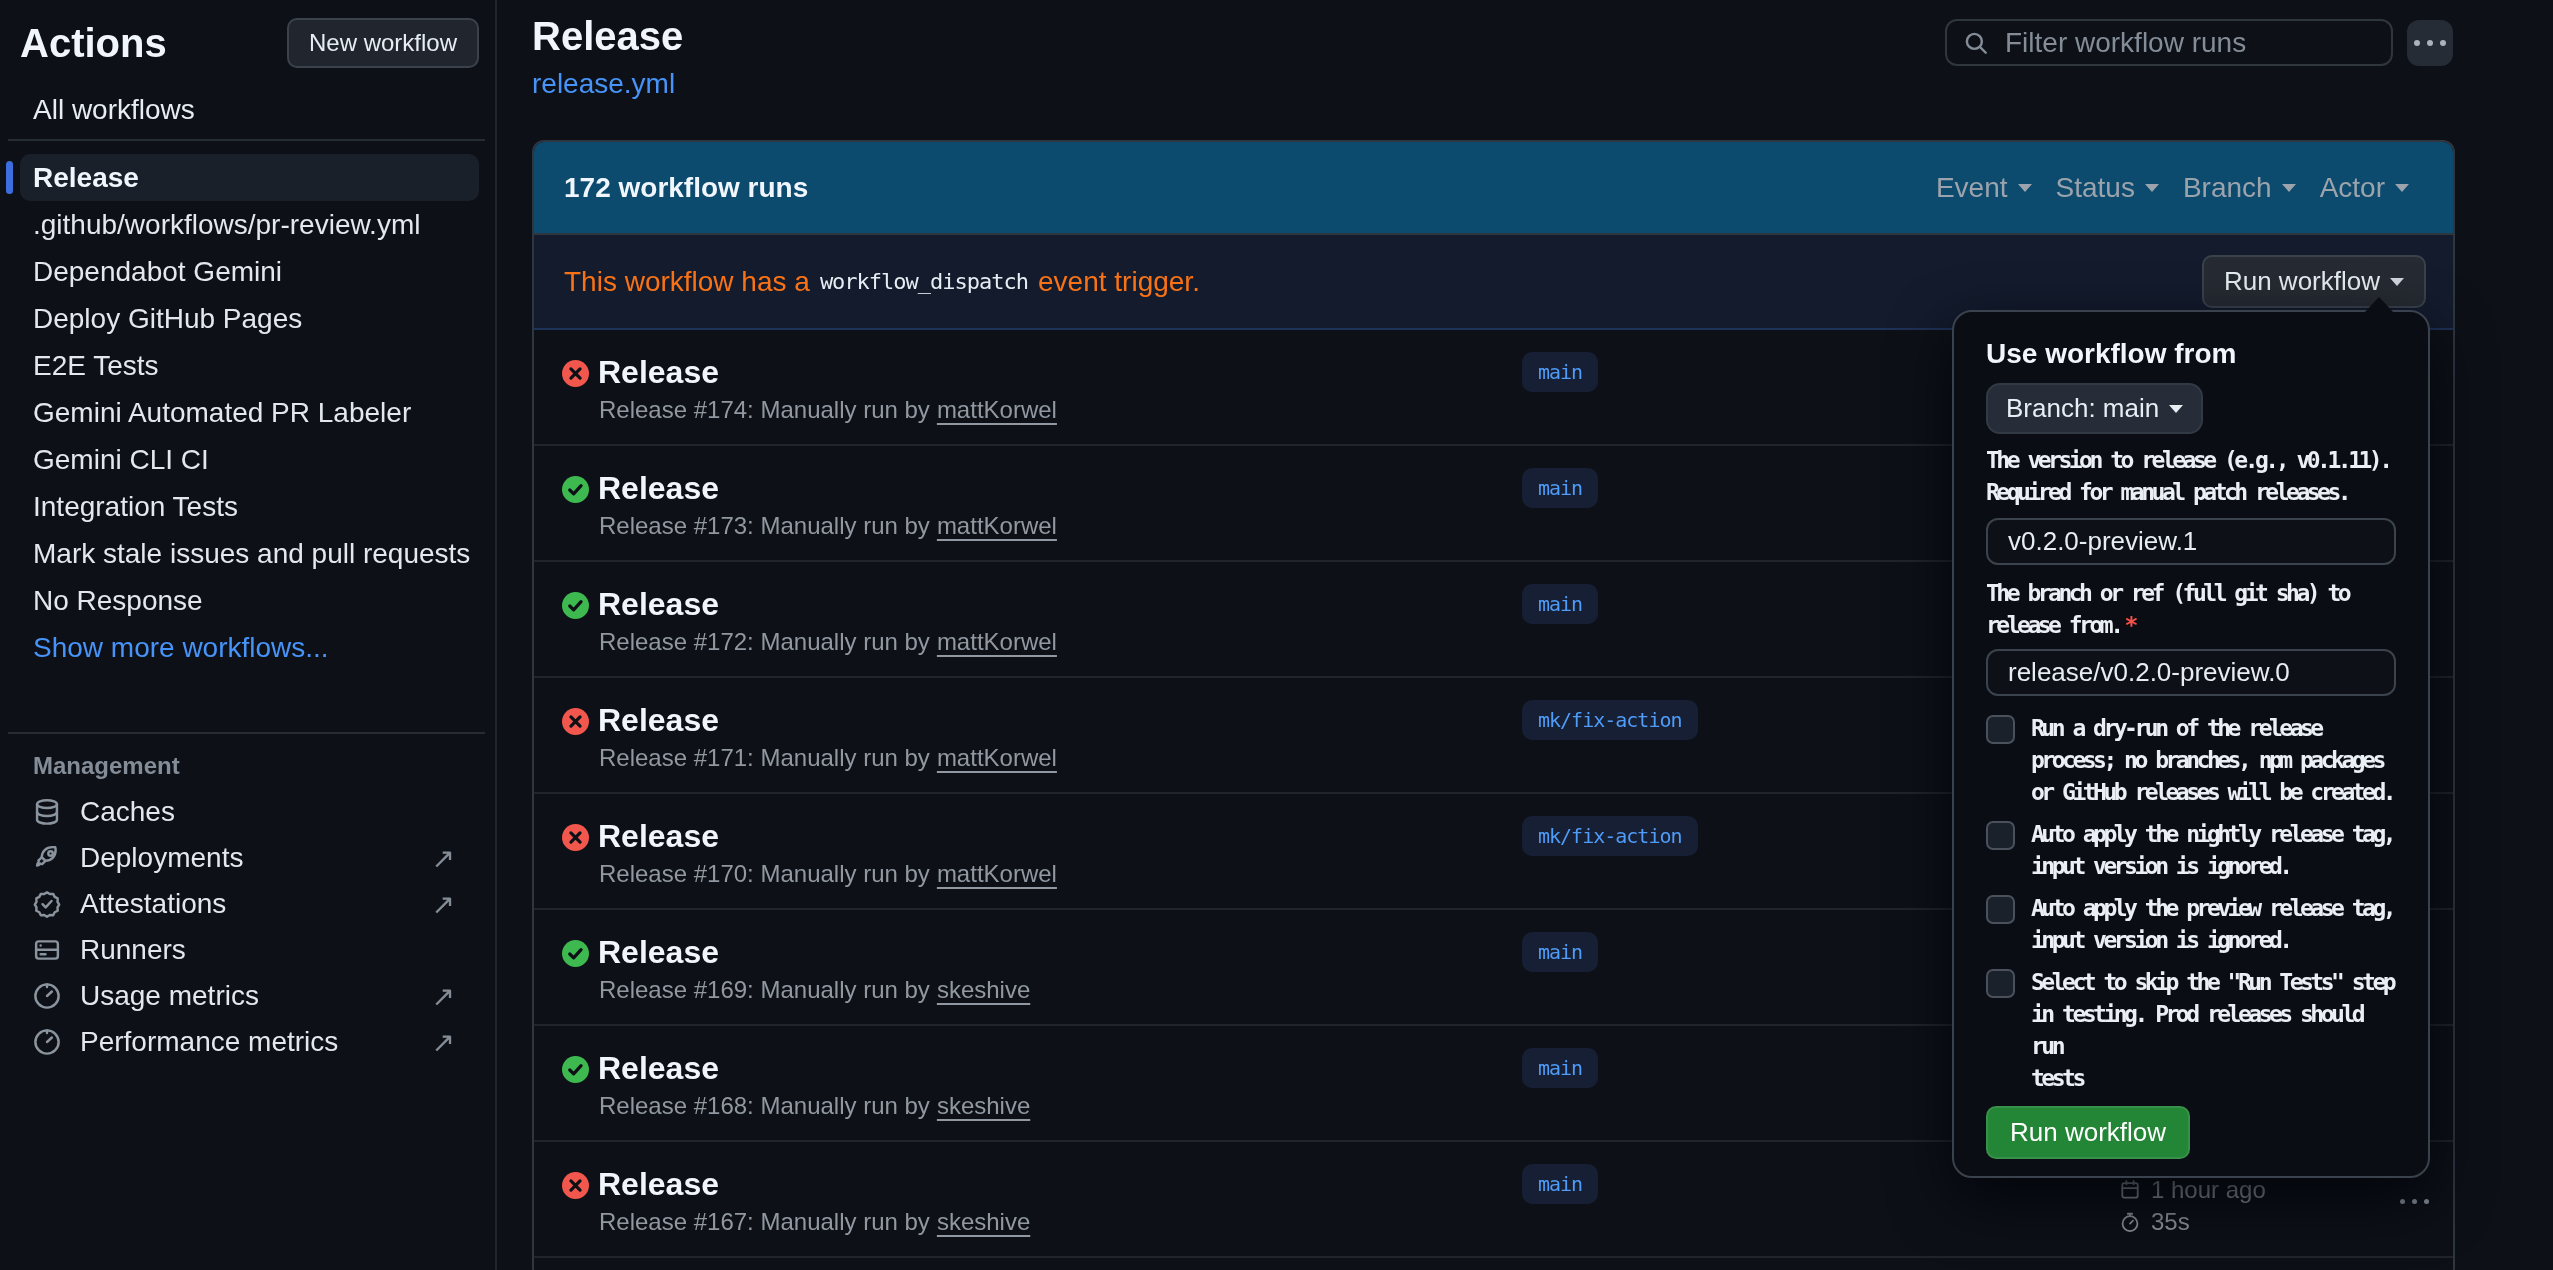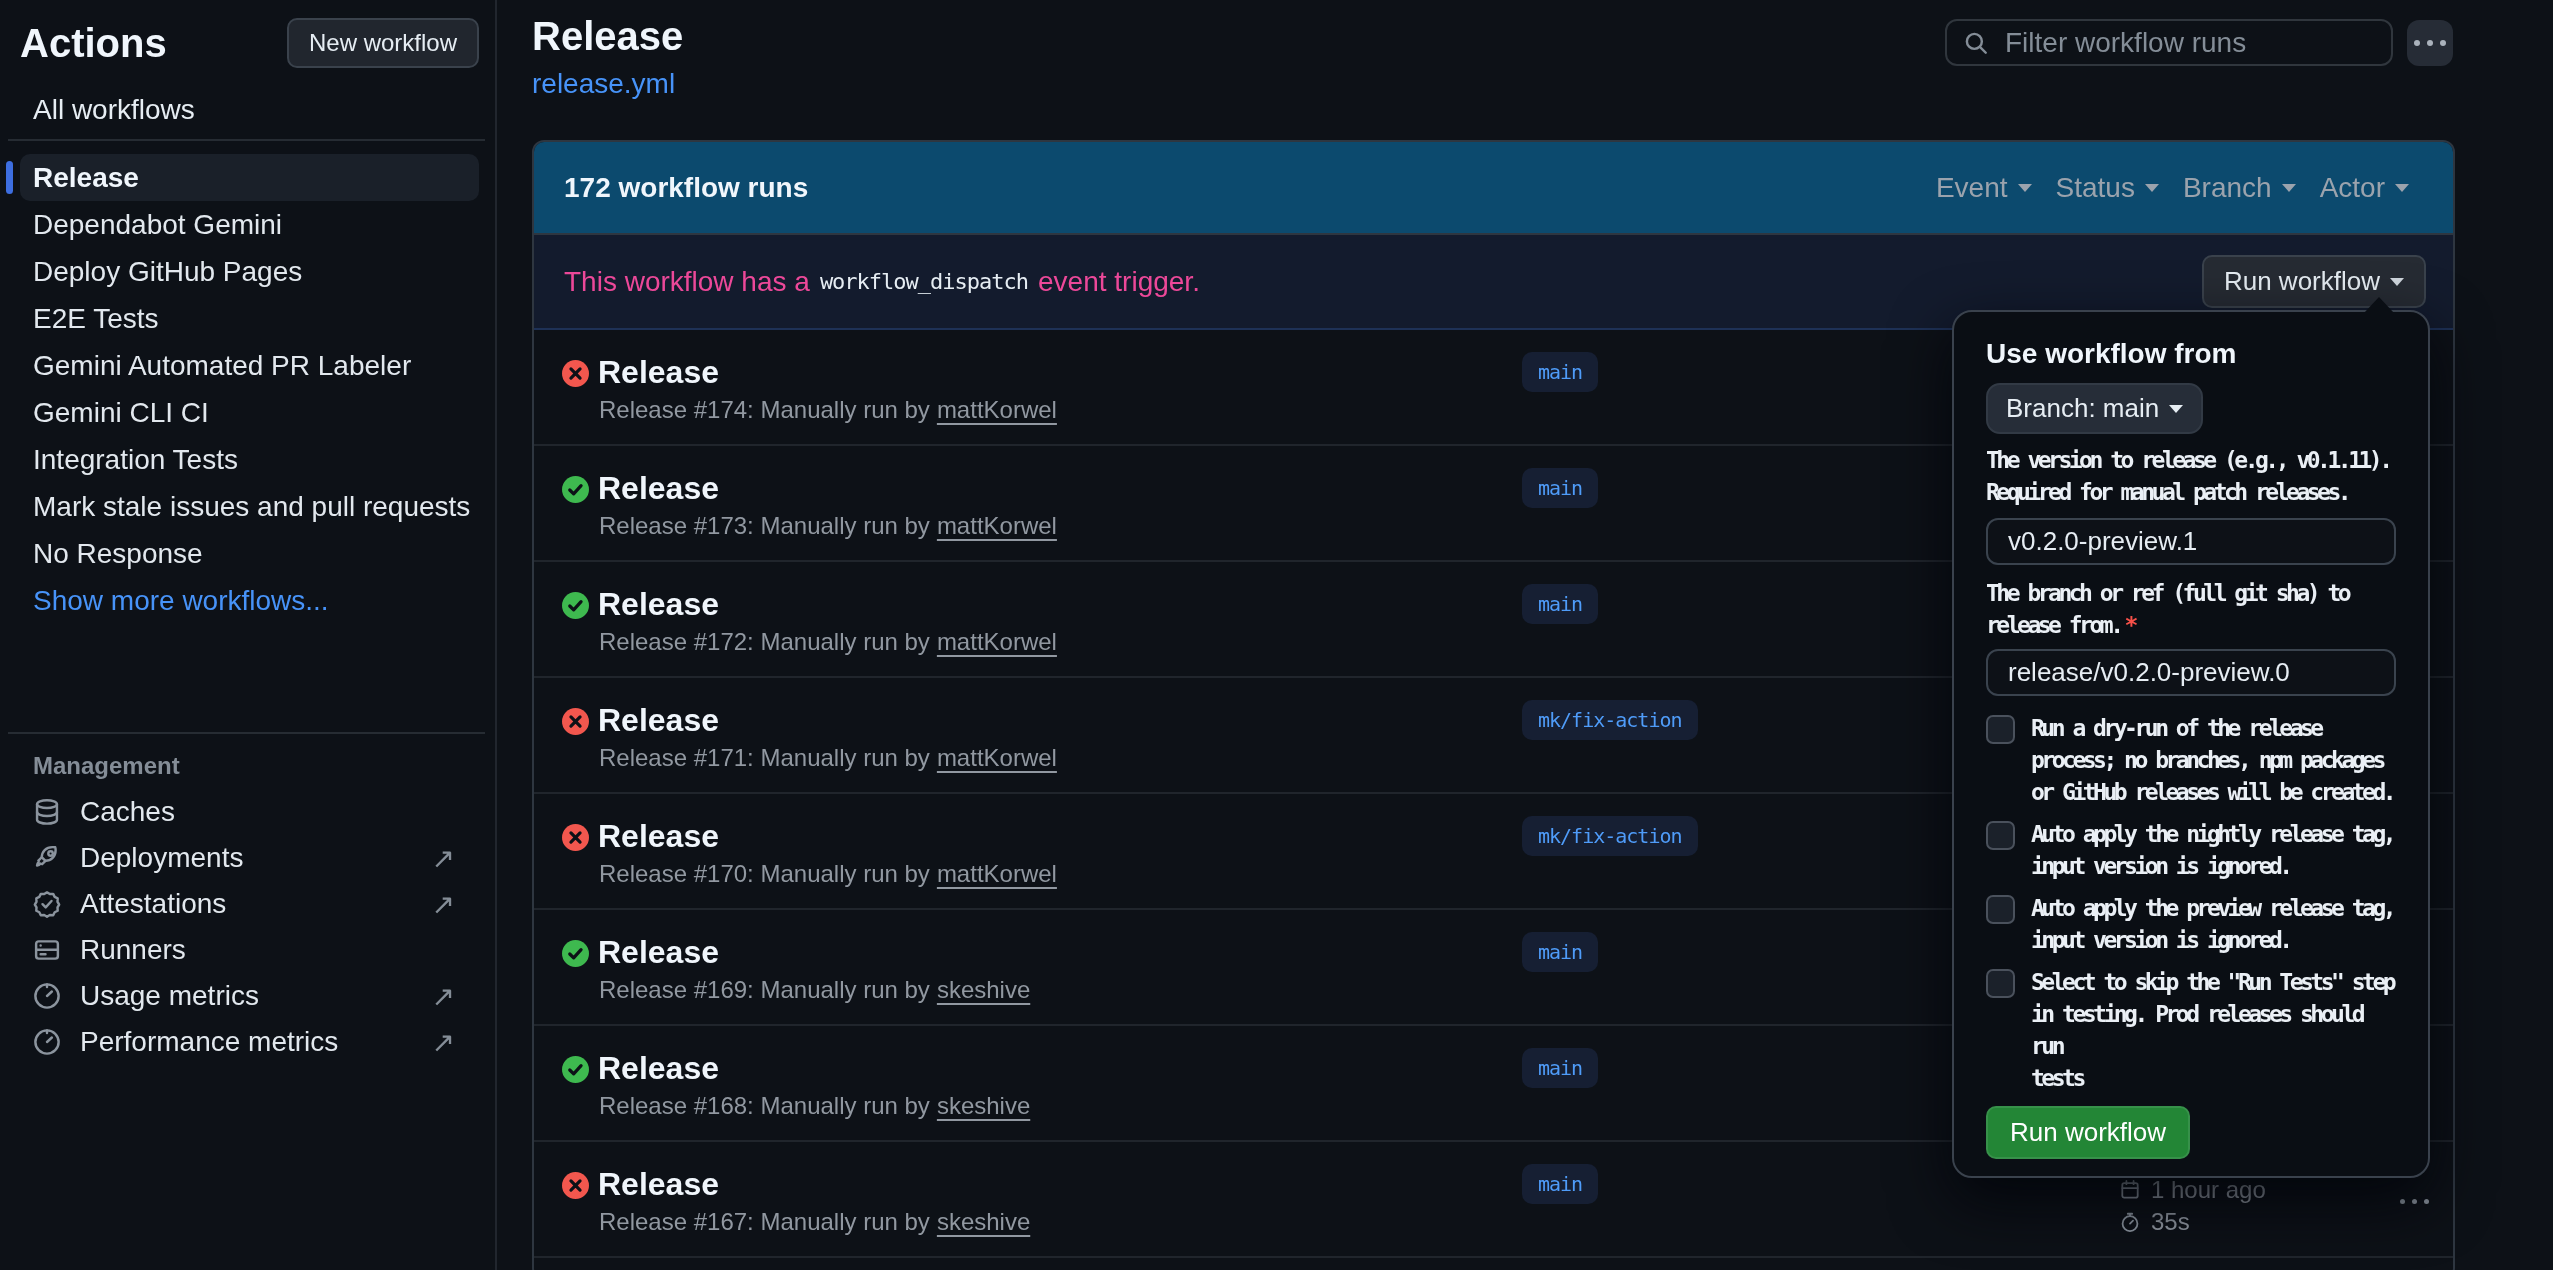--- a/index.html
+++ b/index.html
@@ -55,21 +55,21 @@
         border:2px solid #2e3640;border-radius:12px;box-sizing:border-box;overflow:hidden;}
   #runs-head{height:93px;background:#0c4a6e;border-bottom:2px solid #2e3640;
         display:flex;align-items:center;padding:0 44px 0 30px;box-sizing:border-box;}
   #runs-count{font-size:28px;font-weight:700;color:#f0f6fc;}
   #filters{margin-left:auto;display:flex;gap:24px;}
   .filter{display:flex;align-items:center;font-size:28px;color:#9ba3ad;cursor:pointer;}
   .cr{display:inline-block;width:0;height:0;border-left:7px solid transparent;
       border-right:7px solid transparent;border-top:8px solid currentColor;margin-left:10px;}
   #banner{height:95px;background:#131b2d;border-bottom:2px solid #1e3156;
       display:flex;align-items:center;padding:0 27px 0 30px;box-sizing:border-box;}
-  #banner .bt{font-size:28px;color:#ec4899;}
+  #banner .bt{font-size:28px;color:#f97316;}
   #banner code{font-size:22px;letter-spacing:-1px;margin:0 10px;color:#e6edf3;}
   #banner .btn-sec{margin-left:auto;background:#262b33;border-color:#3a424c;font-size:26px;}
   #banner .btn-sec .cr{color:#cfd6dd;}
 
   .row{height:116px;border-bottom:2px solid #20252c;position:relative;box-sizing:border-box;}
   .row .st{position:absolute;left:28px;top:30px;}
   .row .rt{position:absolute;left:64px;top:24px;font-size:32px;font-weight:700;
            color:#f0f6fc;cursor:pointer;}
   .row .rs{position:absolute;left:65px;top:66px;font-size:24px;color:#9198a1;}
   .row .actor{text-decoration:underline;text-underline-offset:5px;margin-left:7px;cursor:pointer;}
@@ -114,20 +114,21 @@
 <div id="sidebar">
   <div class="sb-head">
     <span class="sb-title">Actions</span>
     <span class="btn-sec">New workflow</span>
   </div>
   <div class="sb-all">All workflows</div>
   <div class="sb-div" style="top:139px"></div>
 
   <div id="sb-list">
     <div class="sb-item sel">Release</div>
+    <div class="sb-item">.github/workflows/pr-review.yml</div>
     <div class="sb-item">Dependabot Gemini</div>
     <div class="sb-item">Deploy GitHub Pages</div>
     <div class="sb-item">E2E Tests</div>
     <div class="sb-item">Gemini Automated PR Labeler</div>
     <div class="sb-item">Gemini CLI CI</div>
     <div class="sb-item">Integration Tests</div>
     <div class="sb-item">Mark stale issues and pull requests</div>
     <div class="sb-item">No Response</div>
     <div class="sb-item link">Show more workflows...</div>
   </div>

